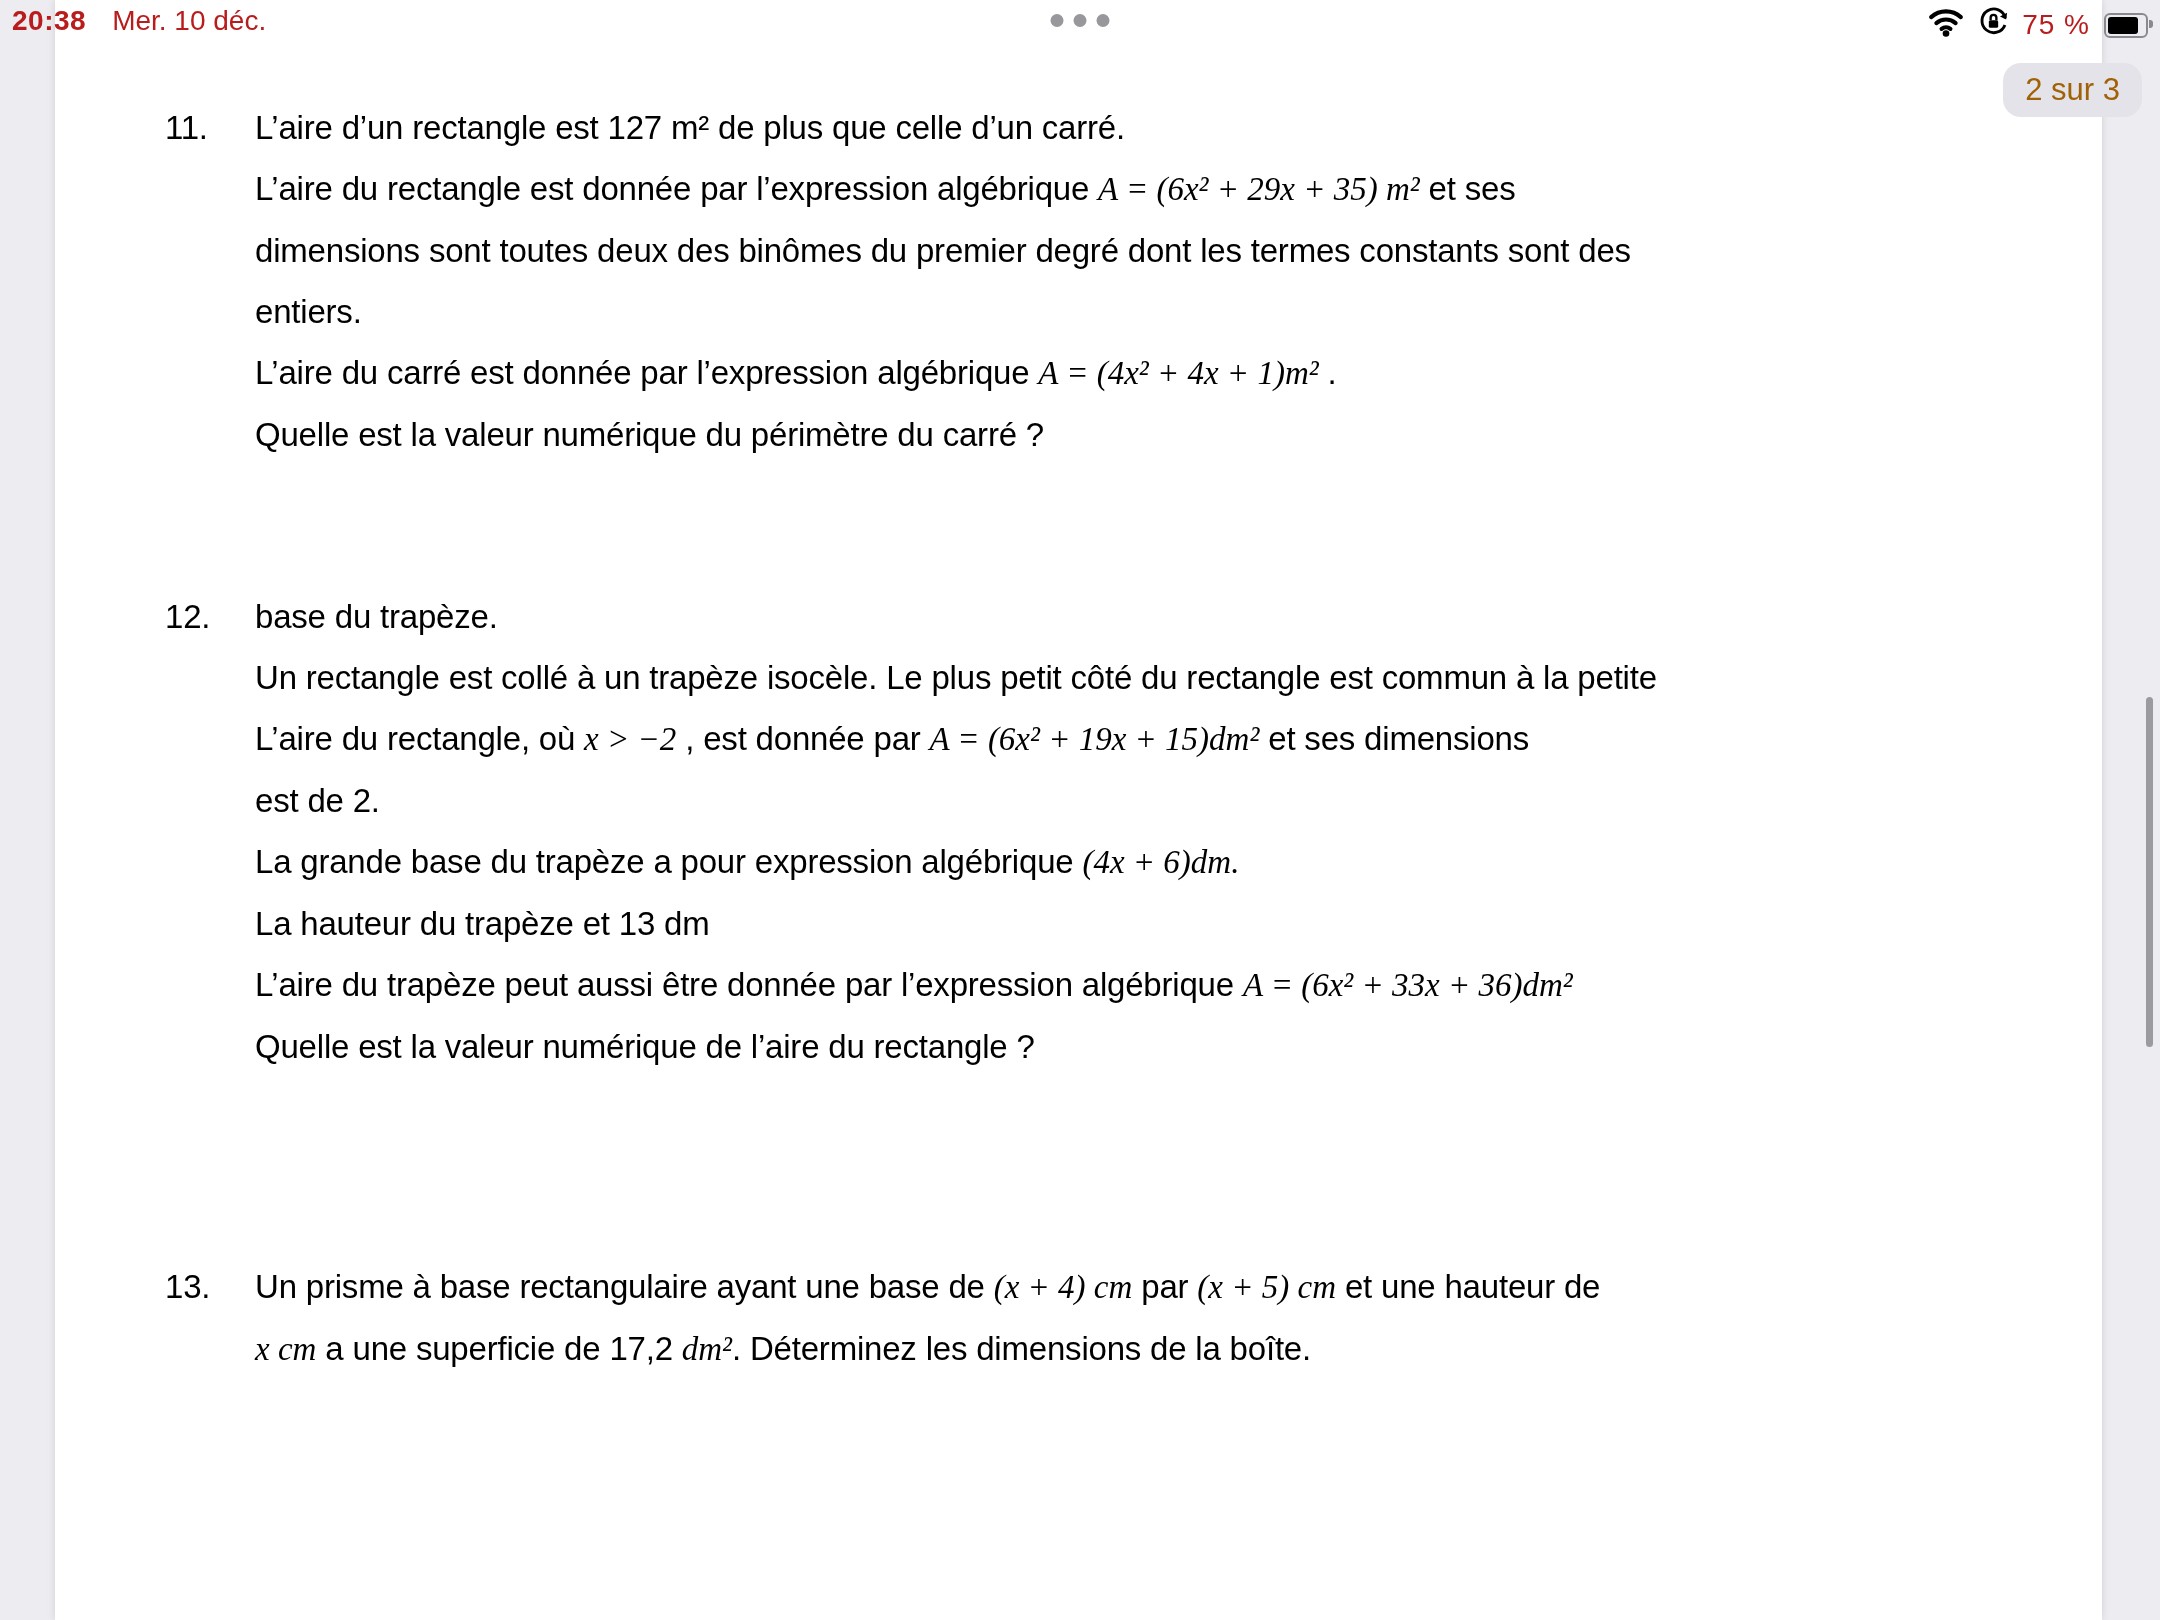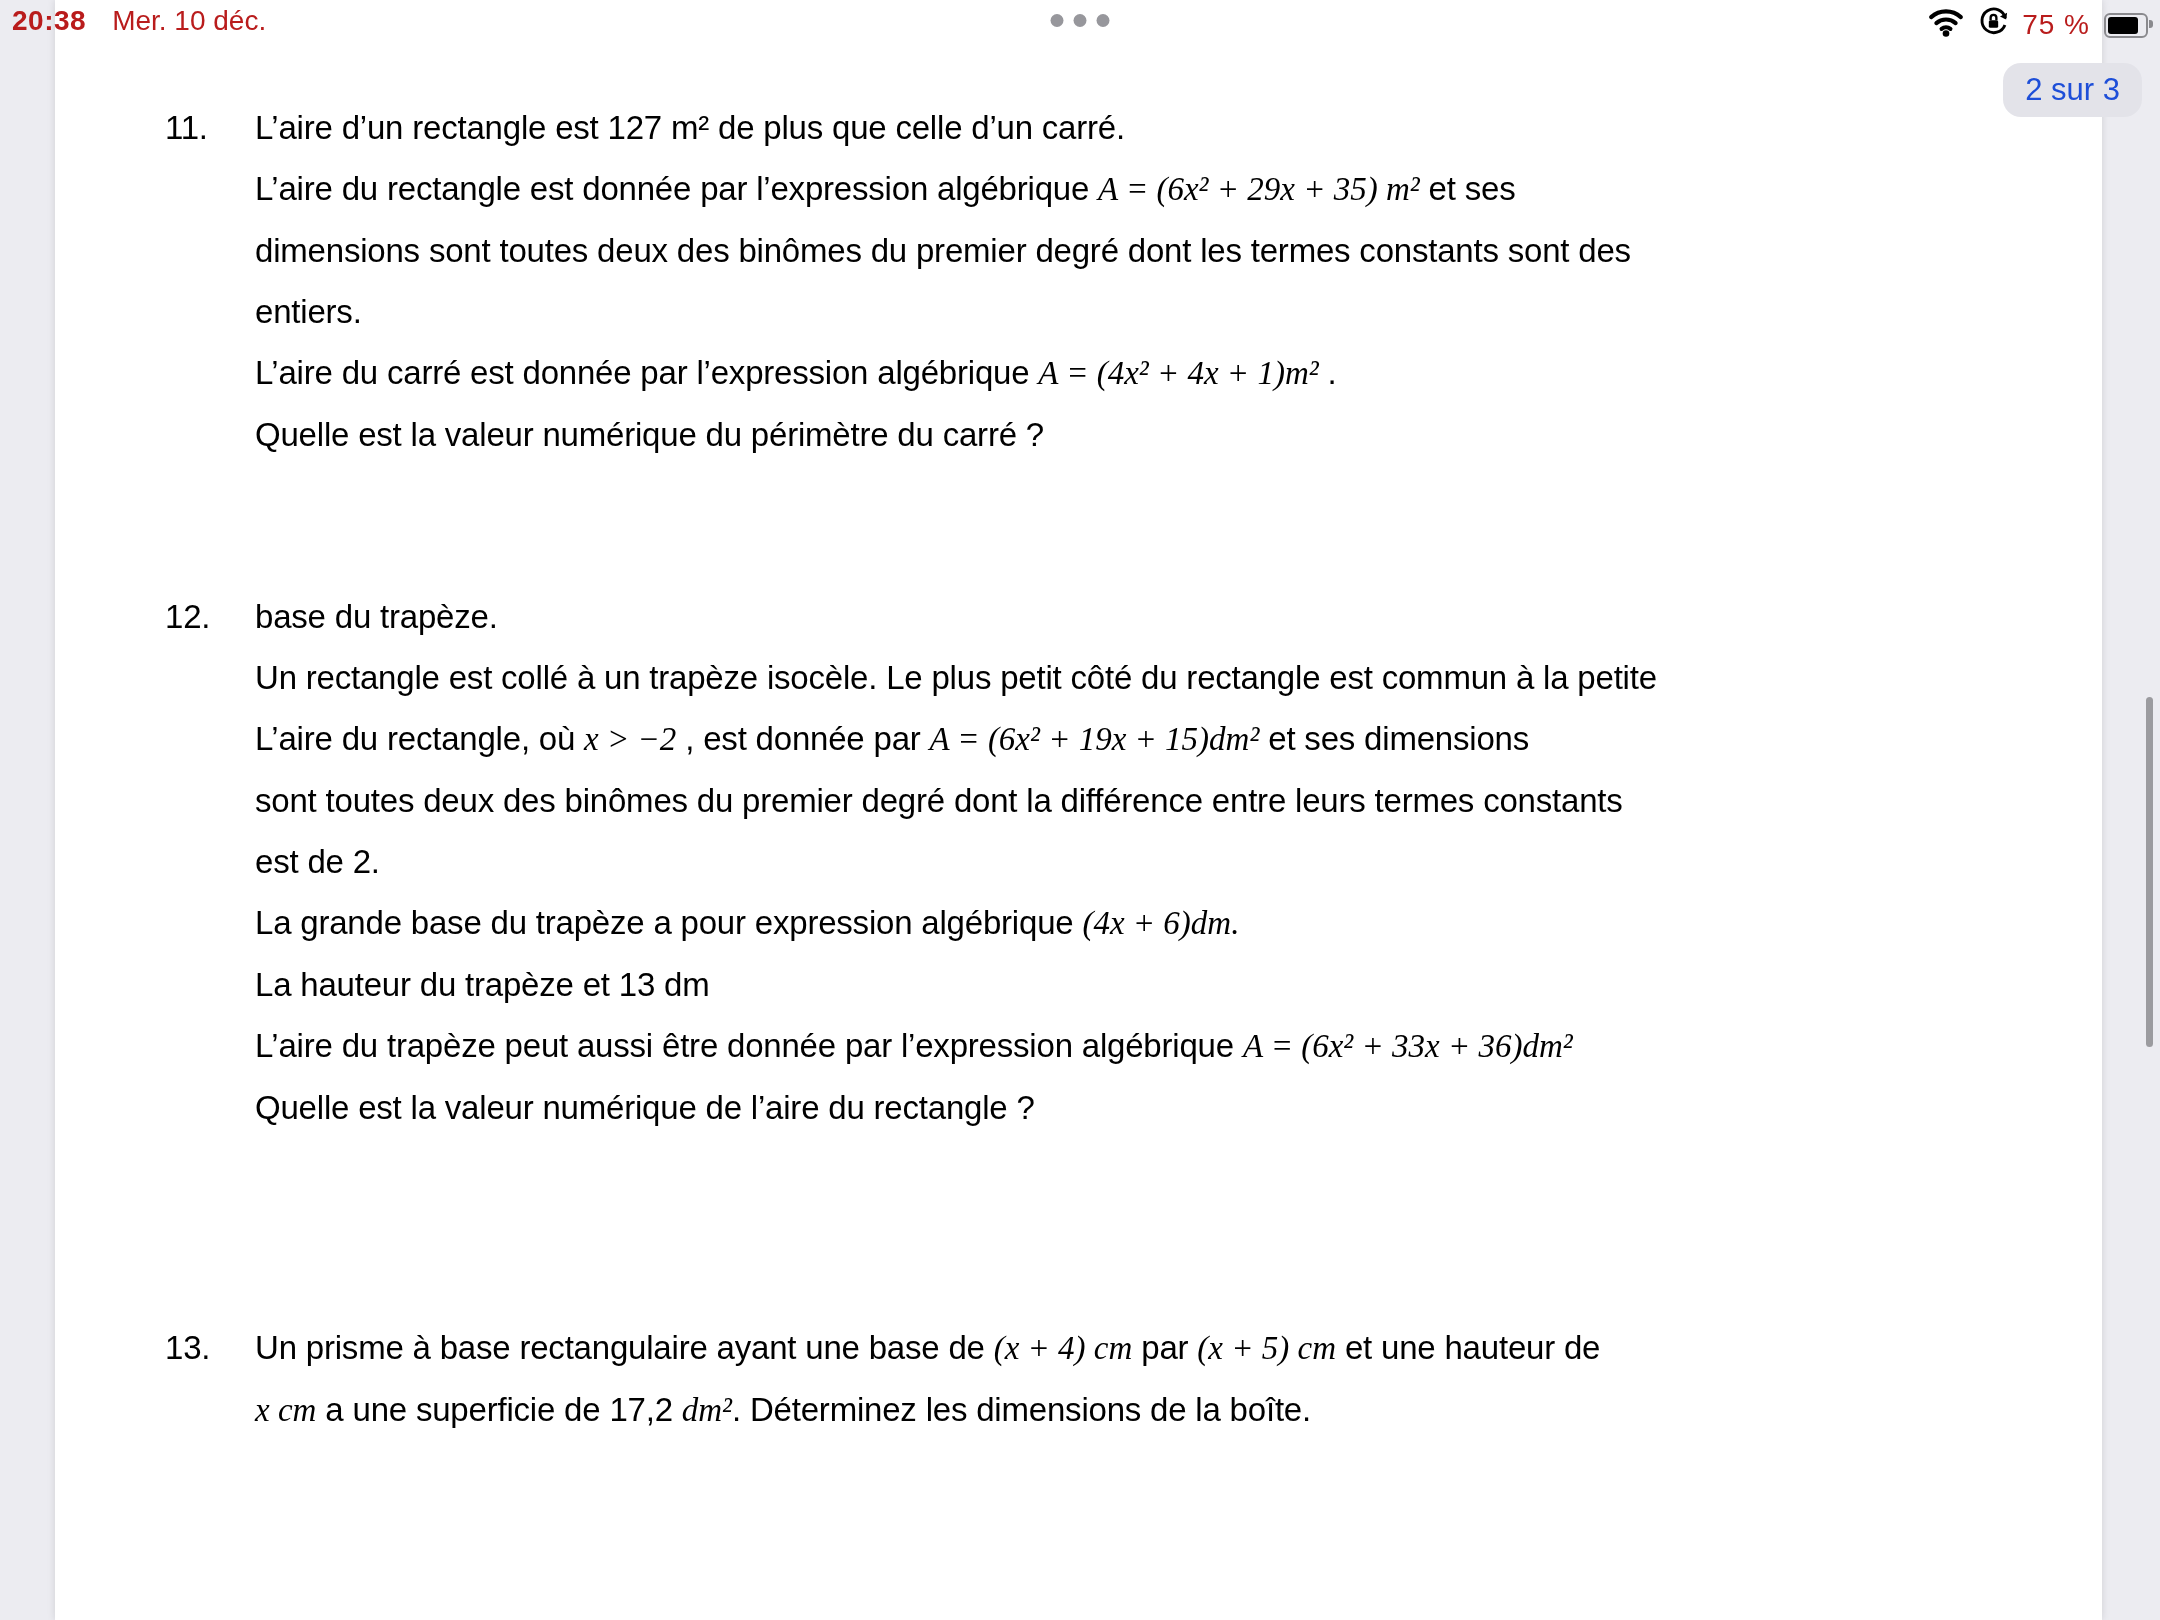--- a/index.html
+++ b/index.html
@@ -40,21 +40,21 @@
   }
   .batt-pct{letter-spacing:1px;}
   .battery{position:relative;width:40px;height:21px;border:2px solid #8a8a8e;border-radius:6px;margin-left:2px;}
   .battery .fill{position:absolute;left:2px;top:2px;bottom:2px;width:74%;background:#000;border-radius:3px;}
   .battery .nub{position:absolute;right:-7px;top:5.5px;width:4px;height:8px;background:#8a8a8e;border-radius:0 3px 3px 0;}
   .icon-svg{display:block;}
   
   .page-indicator{
     position:absolute;top:63px;right:18px;z-index:11;
     background:#e3e3e9;border-radius:18px;
-    padding:9px 22px;font-size:31px;color:#1d4ed8;
+    padding:9px 22px;font-size:31px;color:#a16207;
   }
   
   .scroll-thumb{
     position:absolute;right:7px;top:697px;width:7px;height:350px;z-index:12;
     background:#9b9b9f;border-radius:4px;cursor:pointer;
   }
   
   .content{
     position:absolute;left:55px;top:0;width:2047px;z-index:3;
     padding-top:97px;
@@ -92,21 +92,20 @@
           <div class="line"><span>L’aire du carré est donnée par l’expression algébrique </span><span class="math">A = (4x² + 4x + 1)m²</span><span> .</span></div>
           <div class="line"><span>Quelle est la valeur numérique du périmètre du carré ?</span></div>
         </div>
       </div>
       <div class="problem problem-gap-2">
         <div class="num">12.</div>
         <div class="body">
           <div class="line"><span>base du trapèze.</span></div>
           <div class="line"><span>Un rectangle est collé à un trapèze isocèle. Le plus petit côté du rectangle est commun à la petite</span></div>
           <div class="line"><span>L’aire du rectangle, où </span><span class="math">x &gt; −2</span><span> , est donnée par </span><span class="math">A = (6x² + 19x + 15)dm²</span><span> et ses dimensions</span></div>
-          <div class="line"><span>sont toutes deux des binômes du premier degré dont la différence entre leurs termes constants</span></div>
           <div class="line"><span>est de 2.</span></div>
           <div class="line"><span>La grande base du trapèze a pour expression algébrique </span><span class="math">(4x + 6)dm.</span></div>
           <div class="line"><span>La hauteur du trapèze et 13 dm</span></div>
           <div class="line"><span>L’aire du trapèze peut aussi être donnée par l’expression algébrique </span><span class="math">A = (6x² + 33x + 36)dm²</span></div>
           <div class="line"><span>Quelle est la valeur numérique de l’aire du rectangle ?</span></div>
         </div>
       </div>
       <div class="problem">
         <div class="num">13.</div>
         <div class="body">

